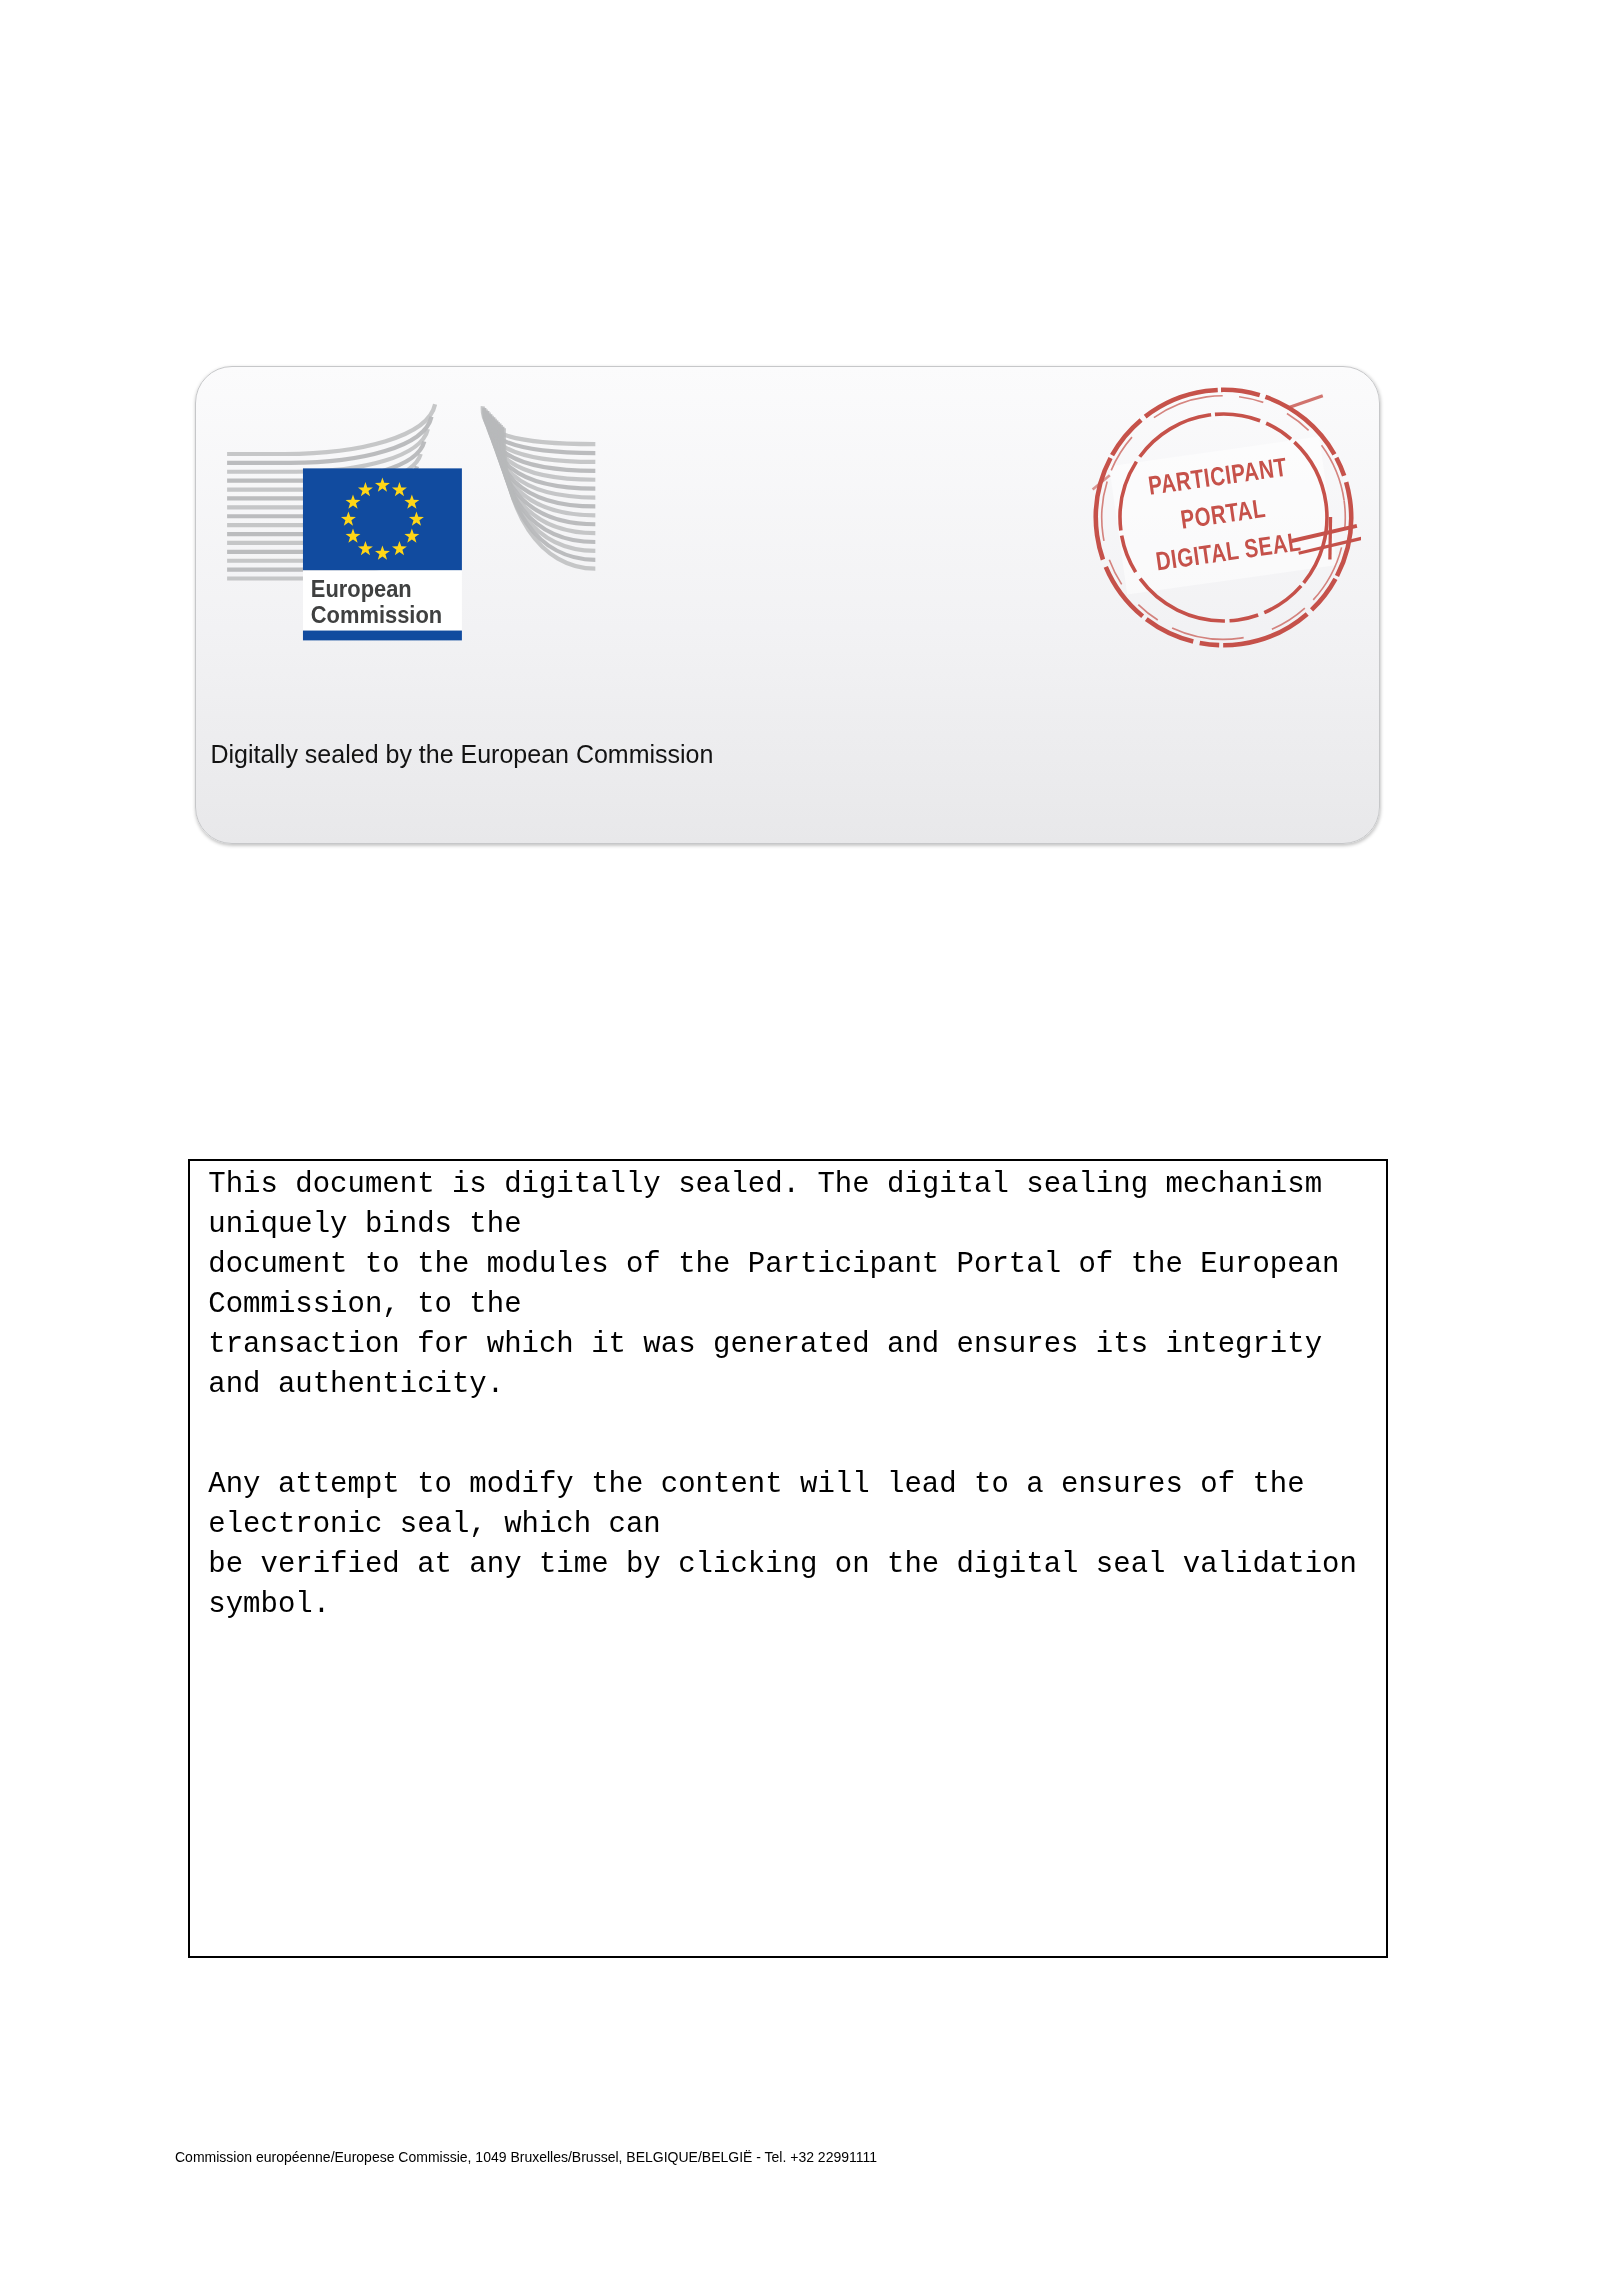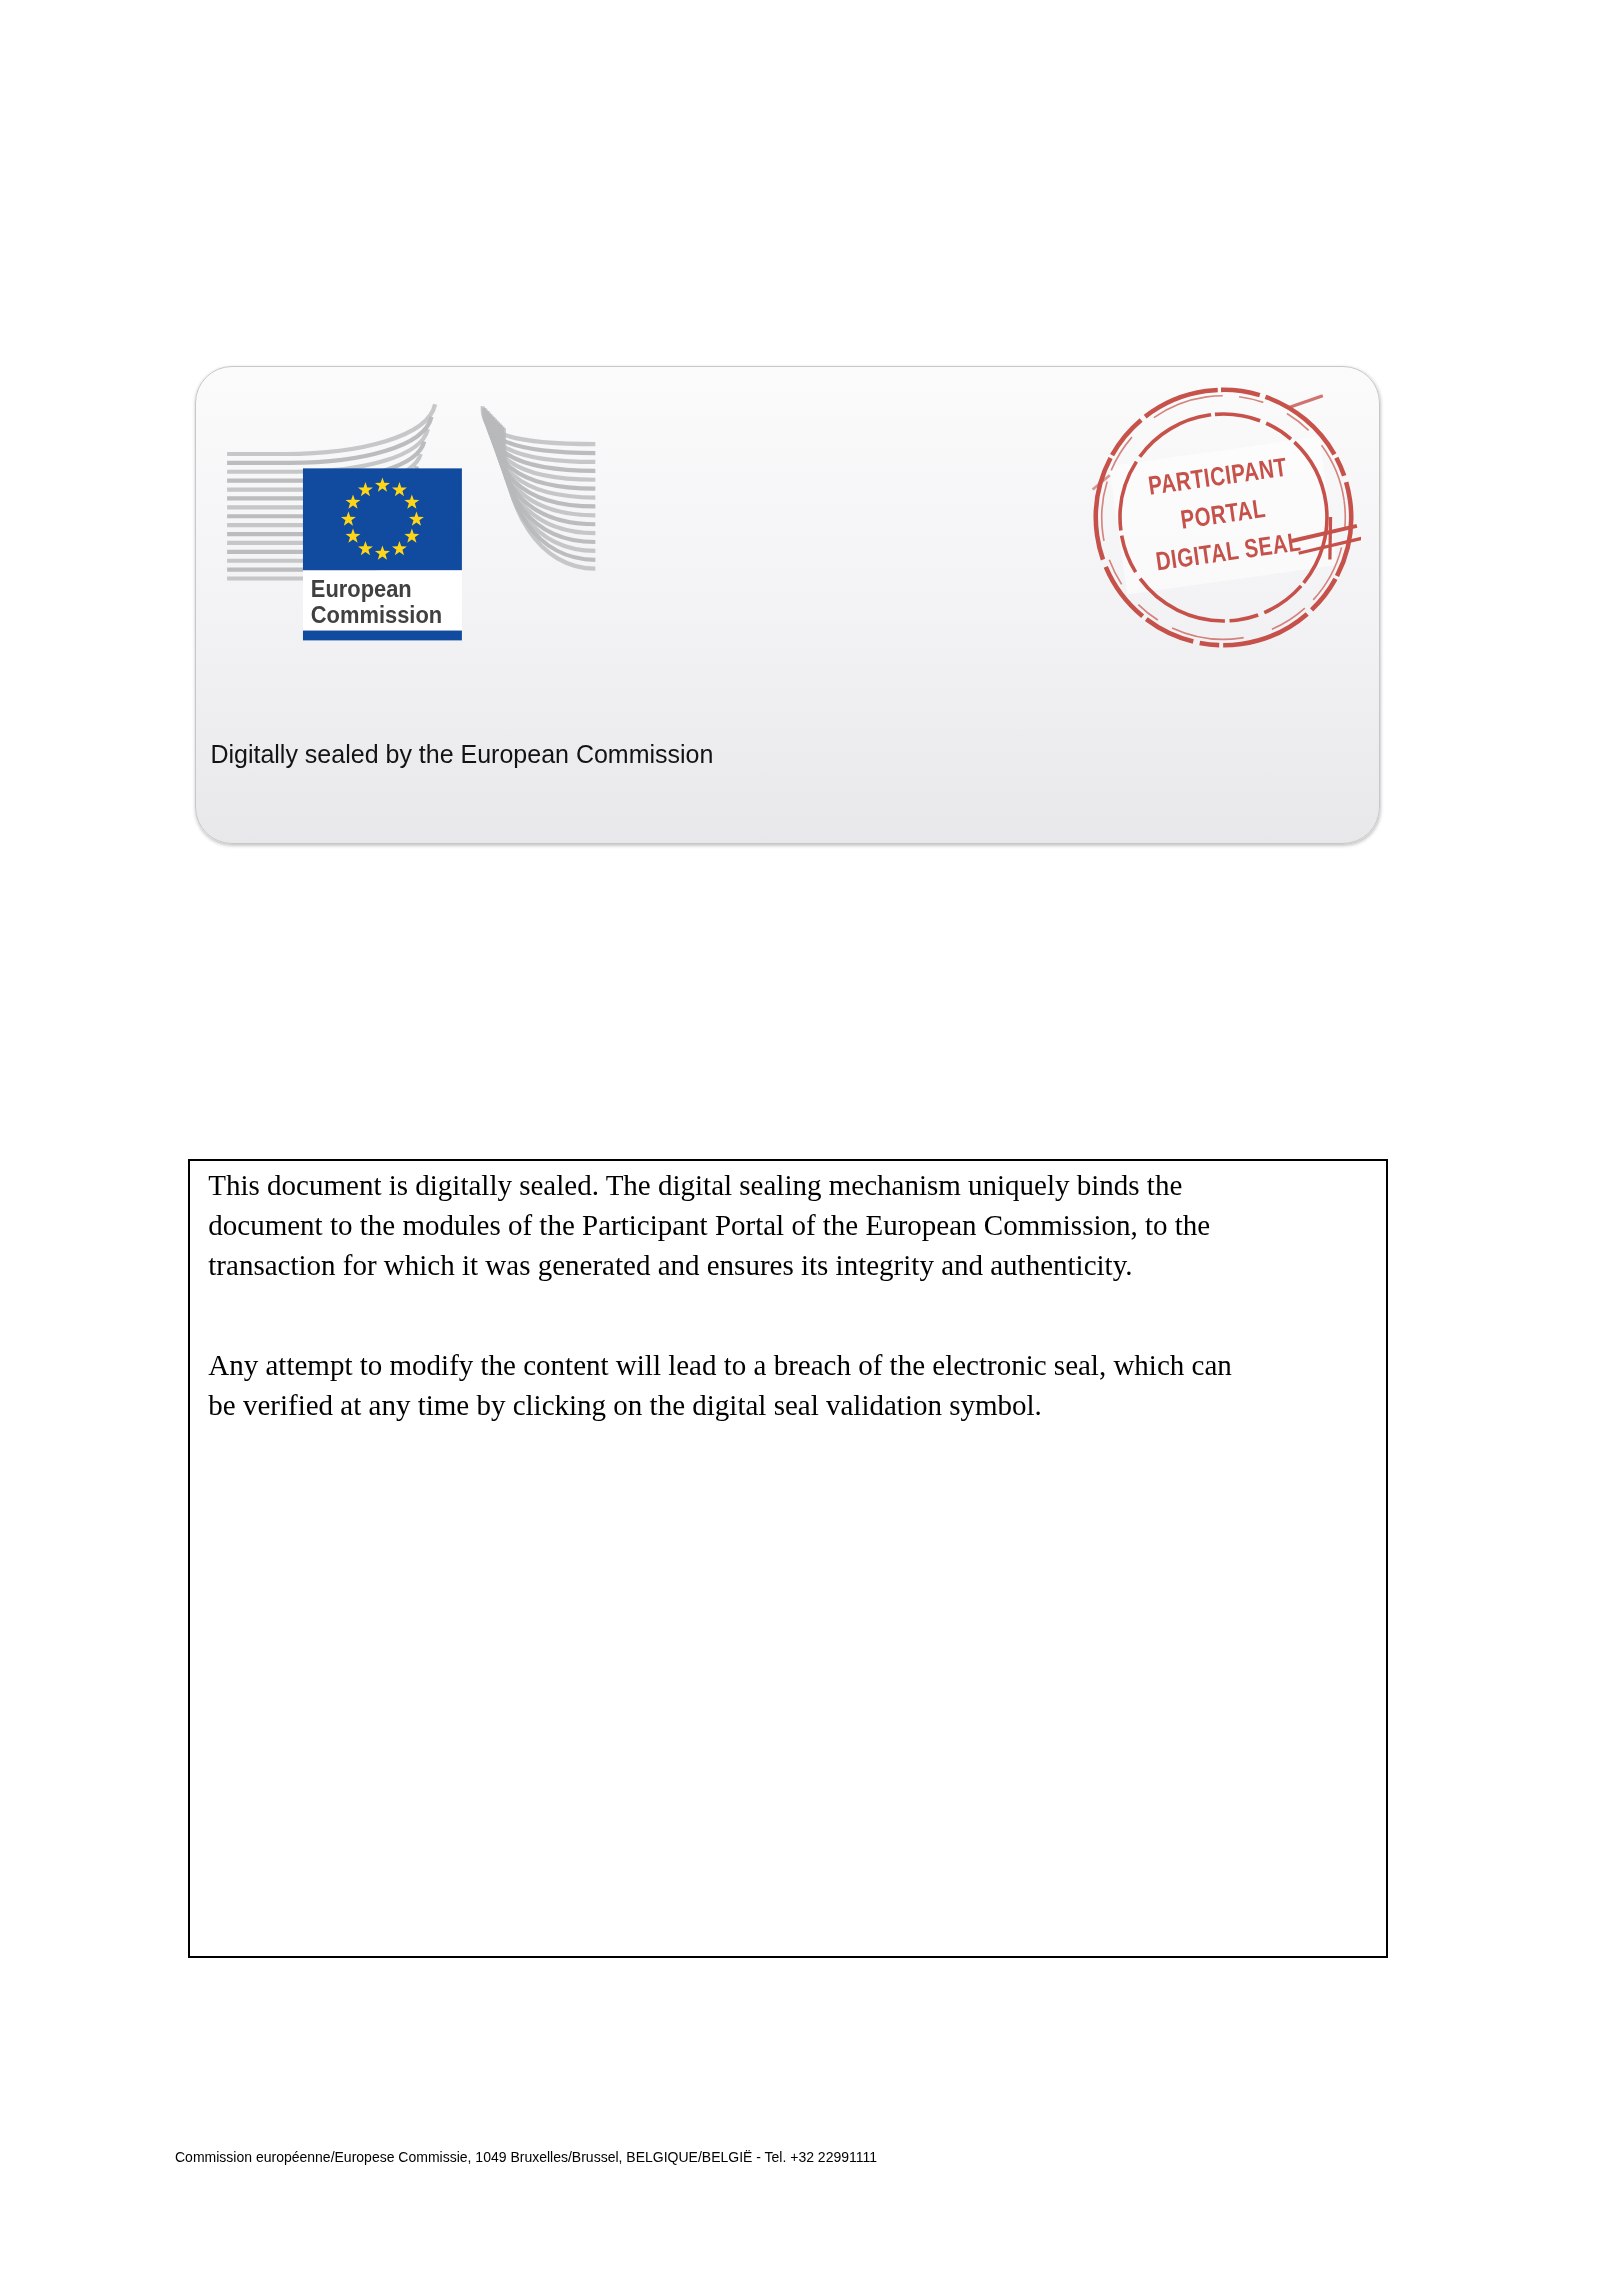--- a/index.html
+++ b/index.html
@@ -46,21 +46,21 @@
   }
 
   
   .notice-box {
     position: absolute;
     left: 188px; top: 1159px;
     width: 1200px; height: 799px;
     box-sizing: border-box;
     border: 2.6px solid #000;
     padding: 3.9px 9.2px 0 18.3px;
-    font-family: Liberation Serif, serif;
+    font-family: Liberation Mono, monospace;
     font-size: 29px;
     line-height: 40px;
     color: #000;
     background: #fff;
   }
   .notice-box p {
     margin: 0;
     white-space: pre-line;
   }
   .notice-box p.first { margin-bottom: 60px; }
@@ -184,18 +184,18 @@
 
   <div class="sealed-meta">
     <div>Digitally sealed by the European Commission</div>
   </div>
 </div>
 
 <div class="notice-box">
   <p class="first">This document is digitally sealed. The digital sealing mechanism uniquely binds the
 document to the modules of the Participant Portal of the European Commission, to the
 transaction for which it was generated and ensures its integrity and authenticity.</p>
-  <p>Any attempt to modify the content will lead to a breach of the electronic seal, which can
+  <p>Any attempt to modify the content will lead to a ensures of the electronic seal, which can
 be verified at any time by clicking on the digital seal validation symbol.</p>
 </div>
 
 <div class="footer-line">Commission européenne/Europese Commissie, 1049 Bruxelles/Brussel, BELGIQUE/BELGIË - Tel. +32 22991111</div>
 
 
 </body></html>

